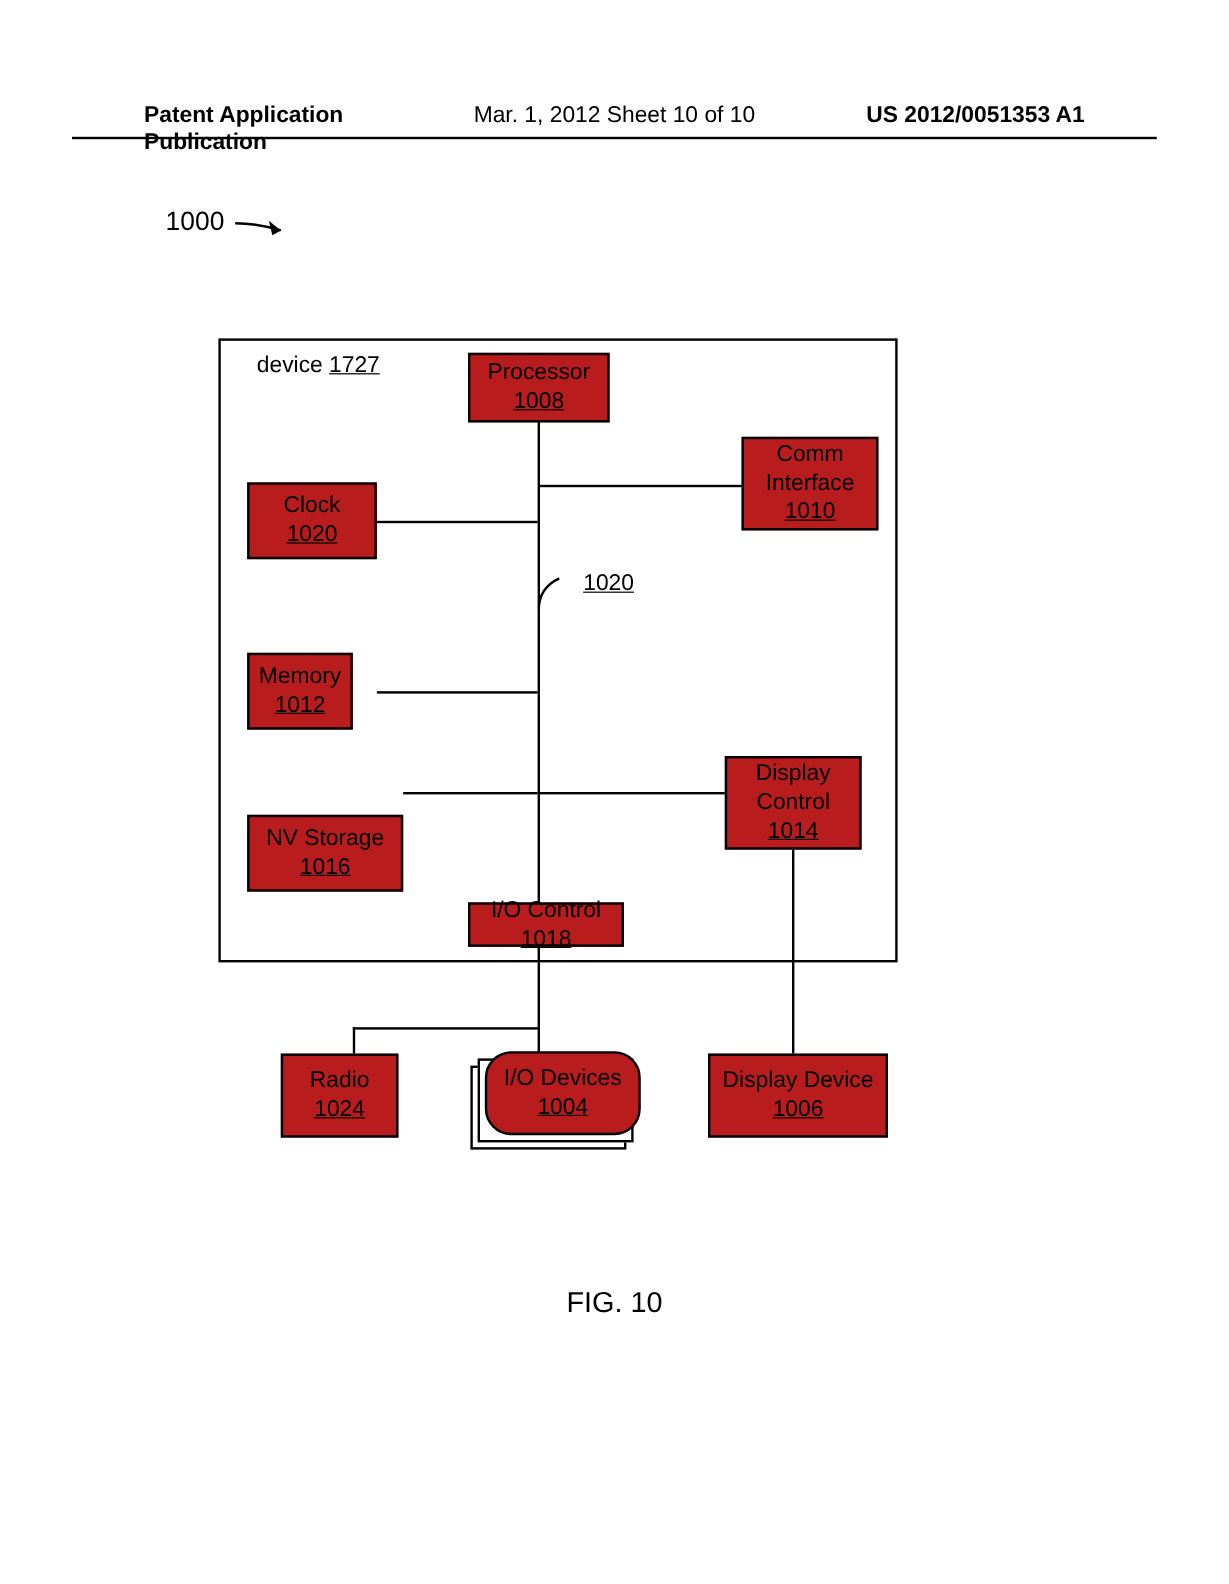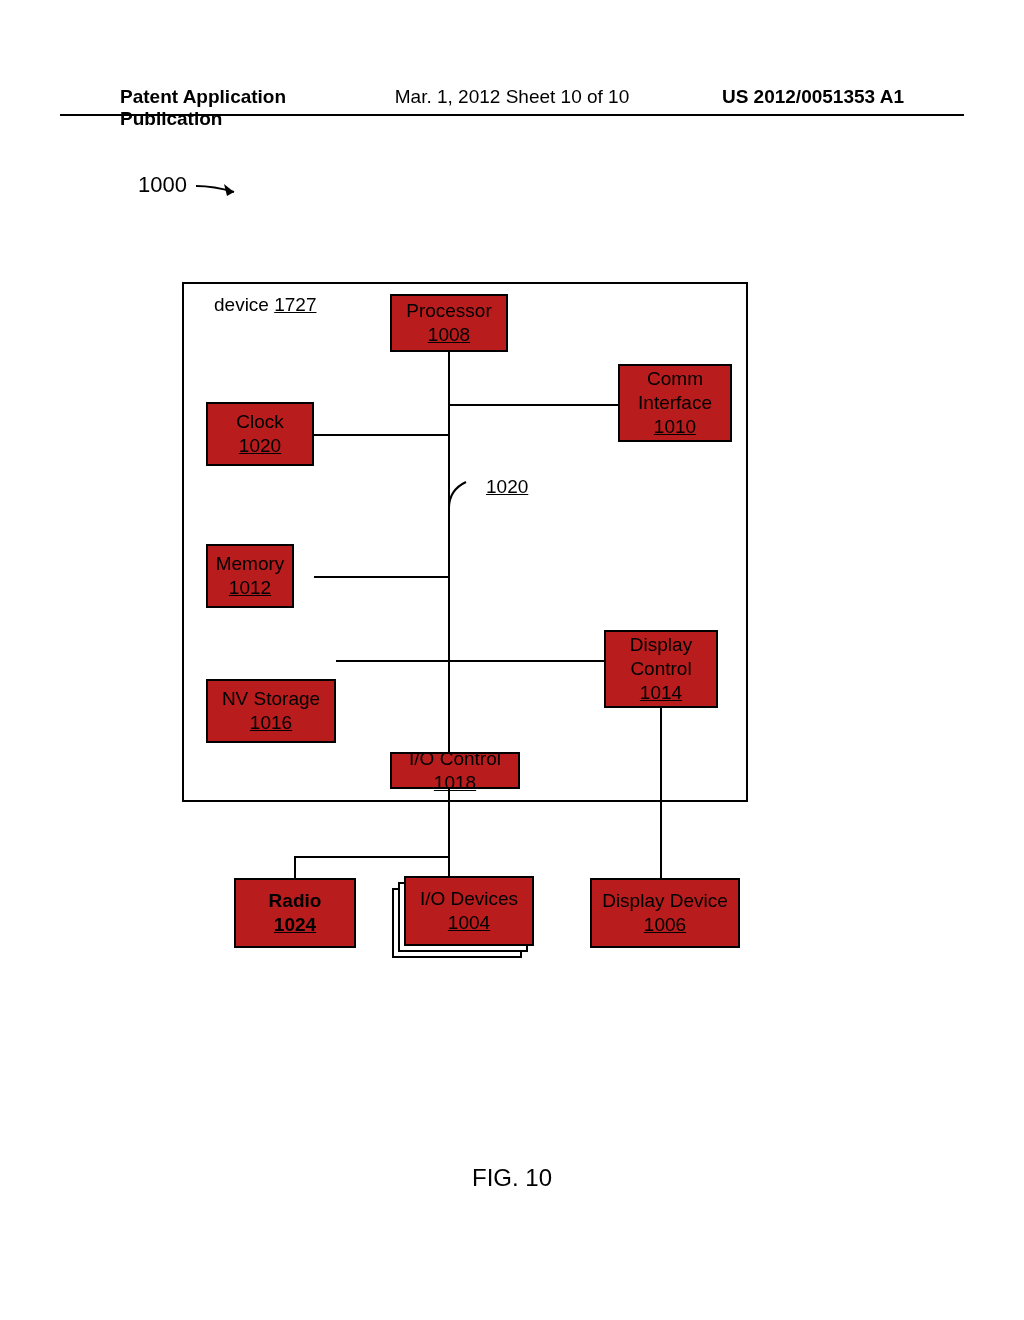--- a/index.html
+++ b/index.html
@@ -83,21 +83,21 @@
   }
 
   .io-stack-back {
     position: absolute;
     border: 2px solid #000;
     background: #fff;
   }
 
   .fig-caption {
     position: absolute;
-    top: 1164px;
+    top: 1072px;
     left: 0;
     width: 1024px;
     text-align: center;
     font-size: 24px;
   }
 </style>
 </head>
 <body>
 
 <div class="header">
@@ -167,28 +167,28 @@
   <div class="num">1018</div>
 </div>
 
 <div class="line vline" style="top:802px; left:448px; height:78px;"></div>
 
 <div class="line hline" style="top:856px; left:294px; width:156px;"></div>
 <div class="line vline" style="top:856px; left:294px; height:22px;"></div>
 
 <div class="line vline" style="top:708px; left:660px; height:170px;"></div>
 
-<div class="block" style="top:878px; left:234px; width:122px; height:70px;font-weight:bold;">
+<div class="block" style="top:878px; left:234px; width:98px; height:70px;">
   <div>Radio</div>
   <div class="num">1024</div>
 </div>
 
 <div class="io-stack-back" style="top:888px; left:392px; width:130px; height:70px;"></div>
 <div class="io-stack-back" style="top:882px; left:398px; width:130px; height:70px;"></div>
-<div class="block" style="top:876px; left:404px; width:130px; height:70px;">
+<div class="block" style="top:876px; left:404px; width:130px; height:70px;border-radius:22px;">
   <div>I/O Devices</div>
   <div class="num">1004</div>
 </div>
 
 <div class="block" style="top:878px; left:590px; width:150px; height:70px;">
   <div>Display Device</div>
   <div class="num">1006</div>
 </div>
 
 <div class="fig-caption">FIG. 10</div>

